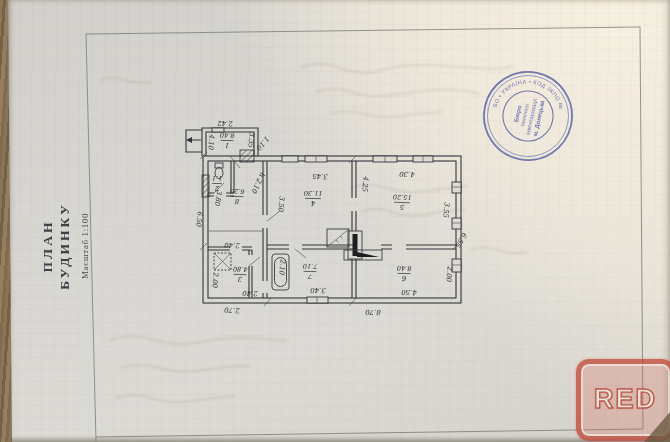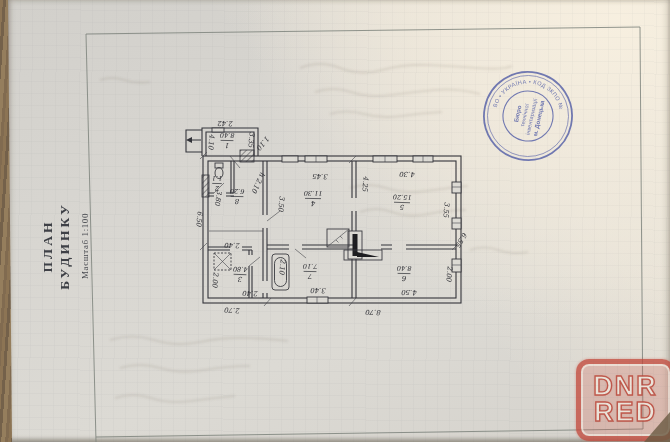--- a/index.html
+++ b/index.html
@@ -272,20 +272,19 @@
             <text class="stxt" y="13" font-size="6" font-weight="bold">м. Донецька</text>
           </g>
           <defs>
               <path id="ringpath2" d="M0,-32.5 a32.5,32.5 0 1,1 -0.02,0"></path>
             </defs>
         </g>
       </svg>
     </div>
 
     <div class="watermark">
-      <span>DNR</span>
       <span>RED</span>
     </div>
   </div>
 
   <div class="wood"></div>
   <div class="wood-corner"></div>
 </div>
 
 </body></html>

